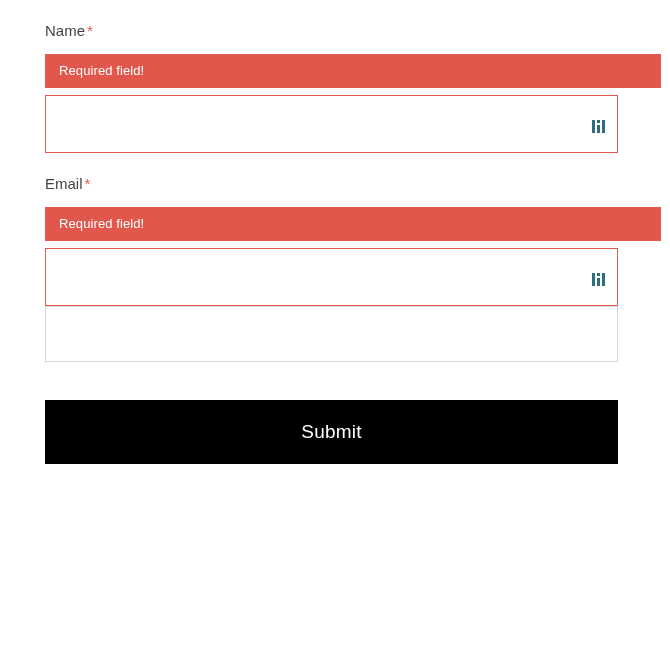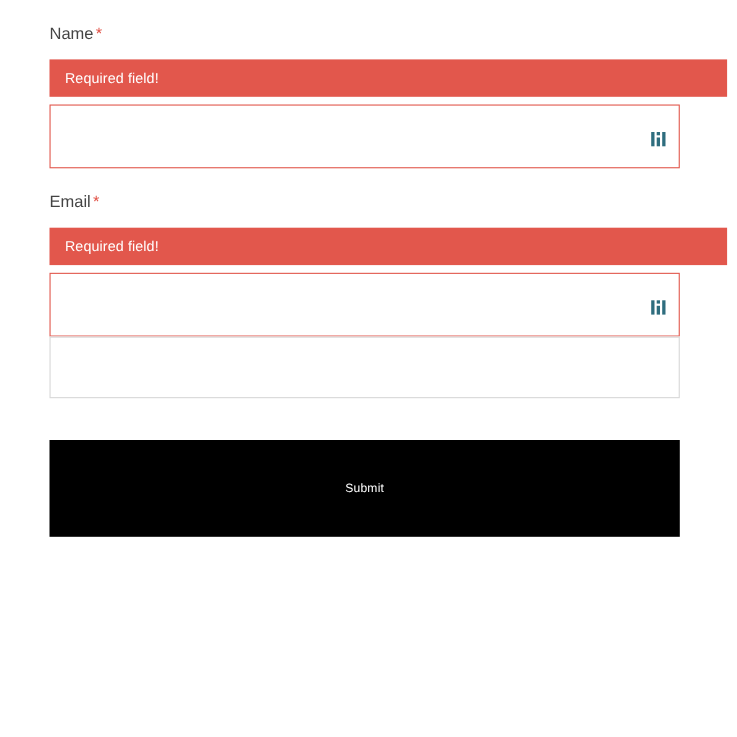--- a/index.html
+++ b/index.html
@@ -111,25 +111,25 @@
     font-family: "Liberation Sans", sans-serif;
     color: #333333;
     padding: 8px 10px;
     display: block;
   }
   .submit-wrap {
     margin-top: 38px;
   }
   button.submit-btn {
     width: 573px;
-    height: 88px;
+    height: 64px;
     background: #000000;
     color: #ffffff;
     border: none;
-    font-size: 11px;
+    font-size: 19px;
     font-family: "Liberation Sans", sans-serif;
     cursor: pointer;
     letter-spacing: 0.2px;
     display: block;
     padding: 16px;
   }
 </style>
 </head>
 <body>
 

